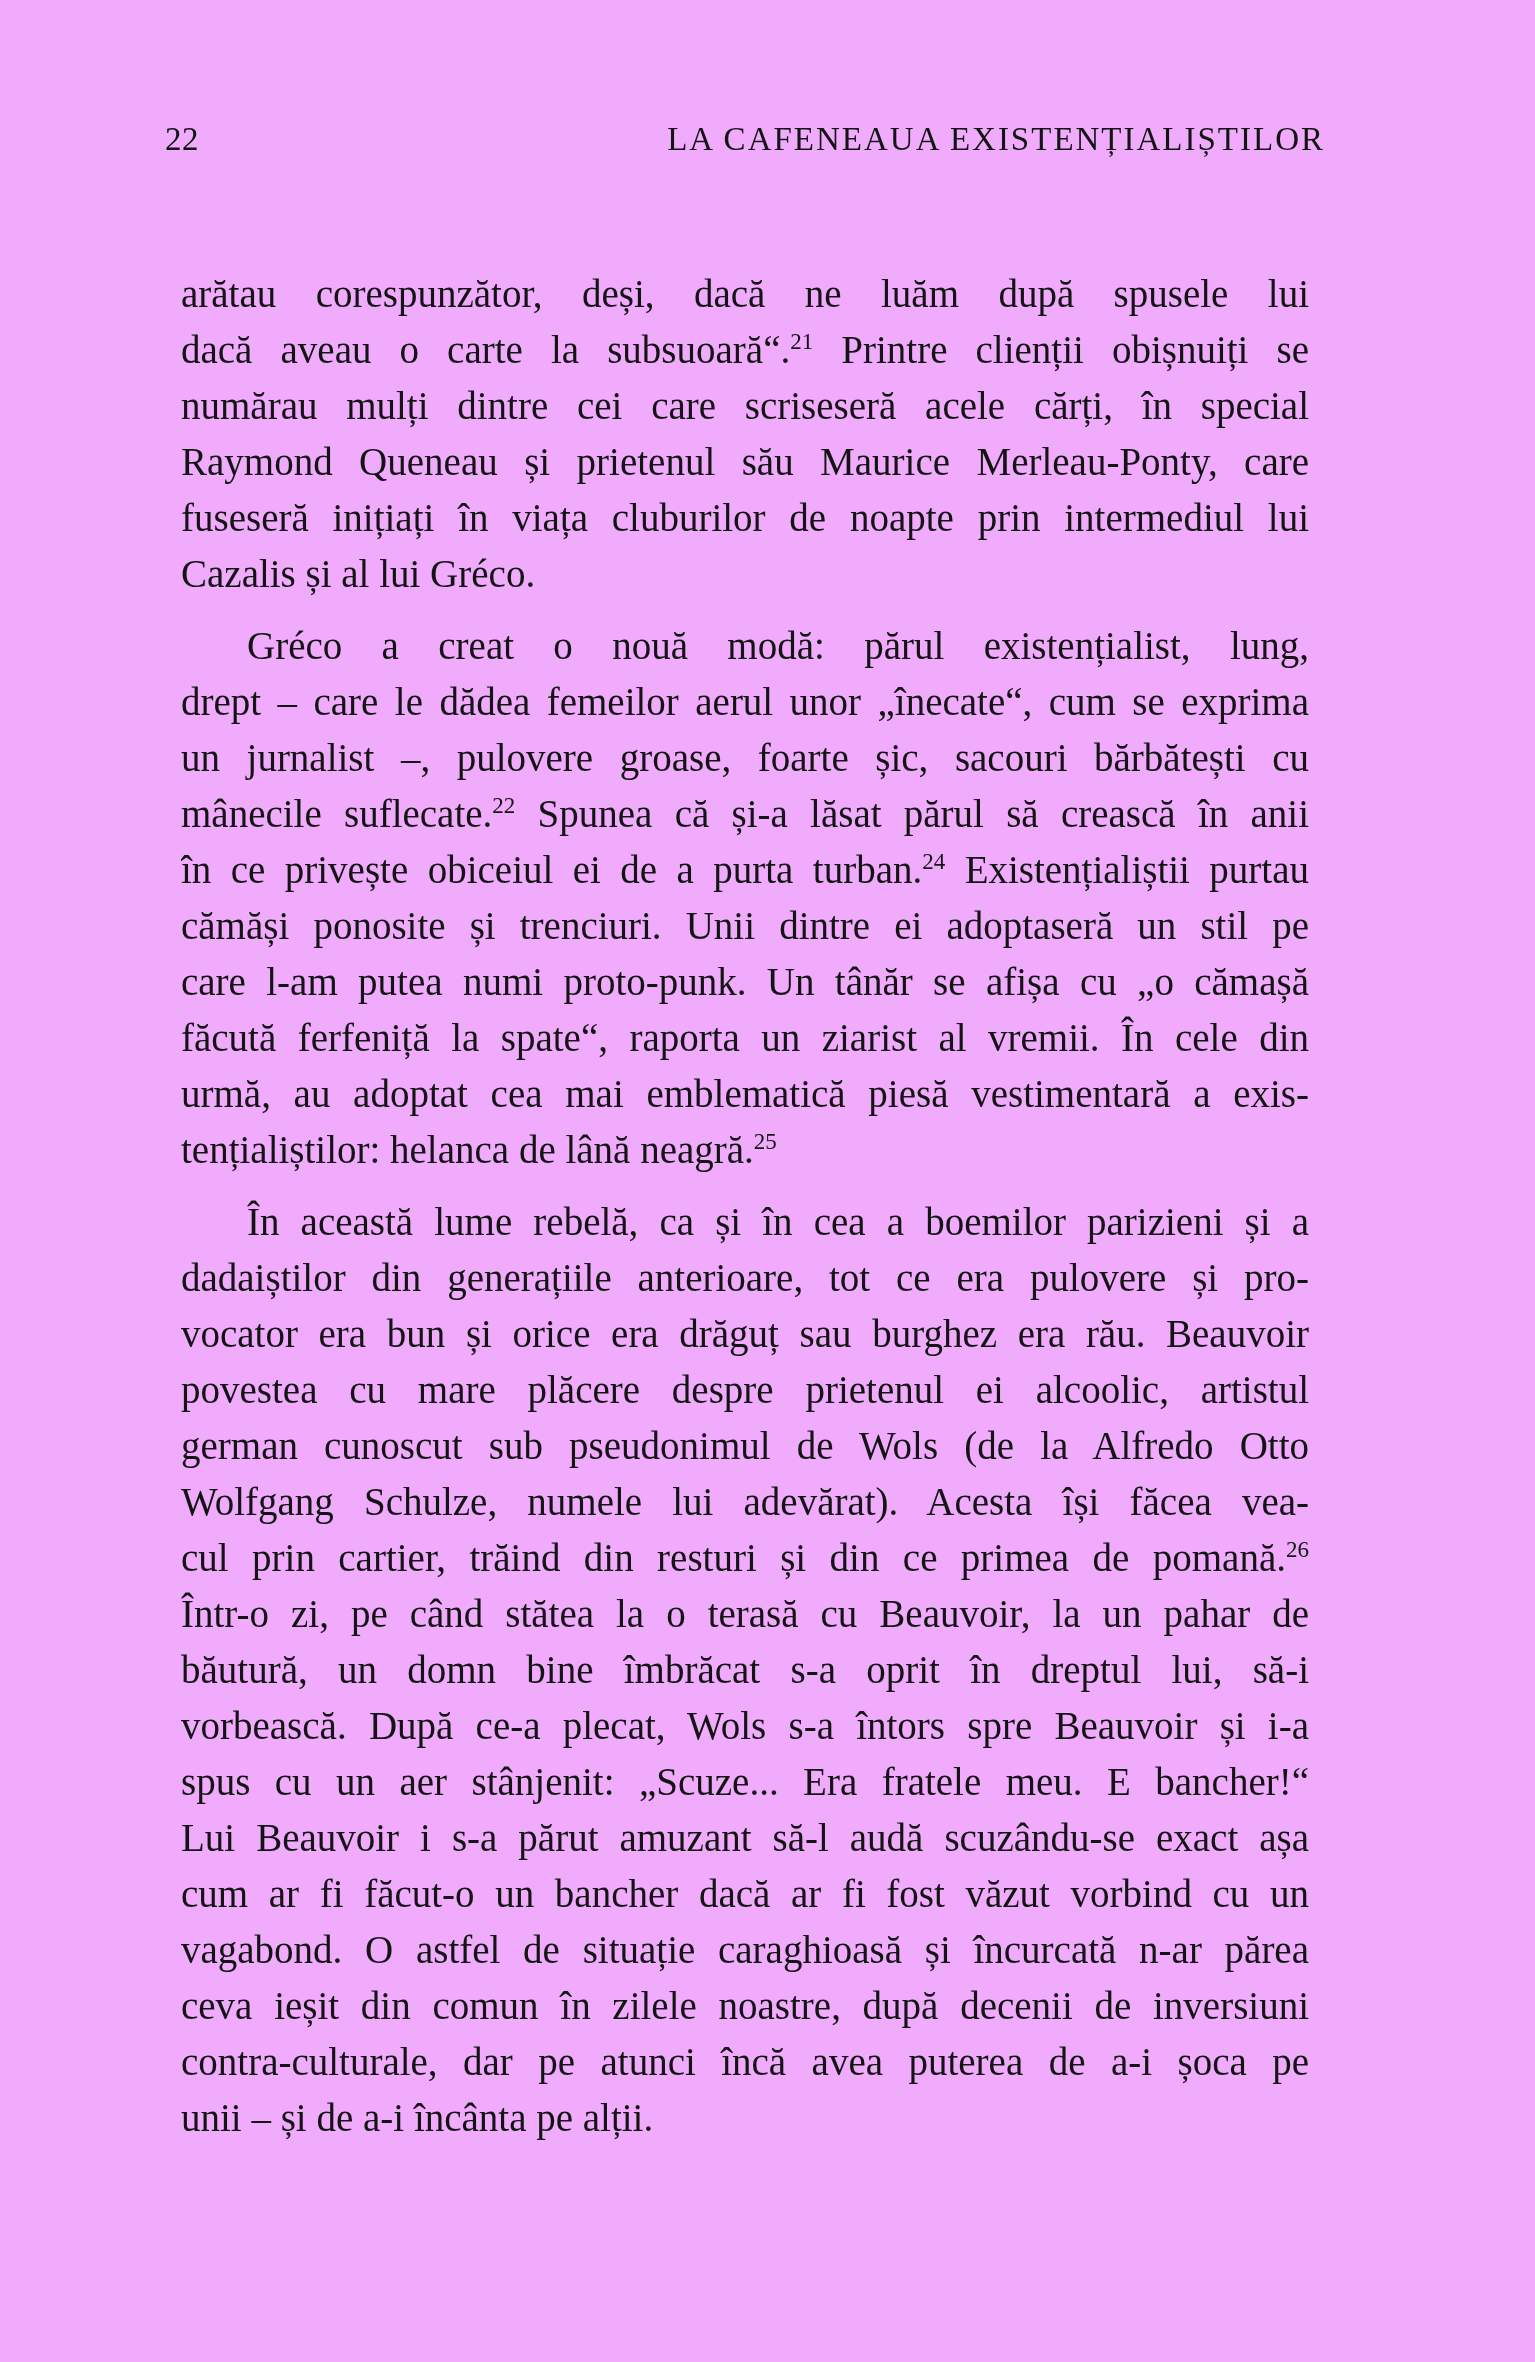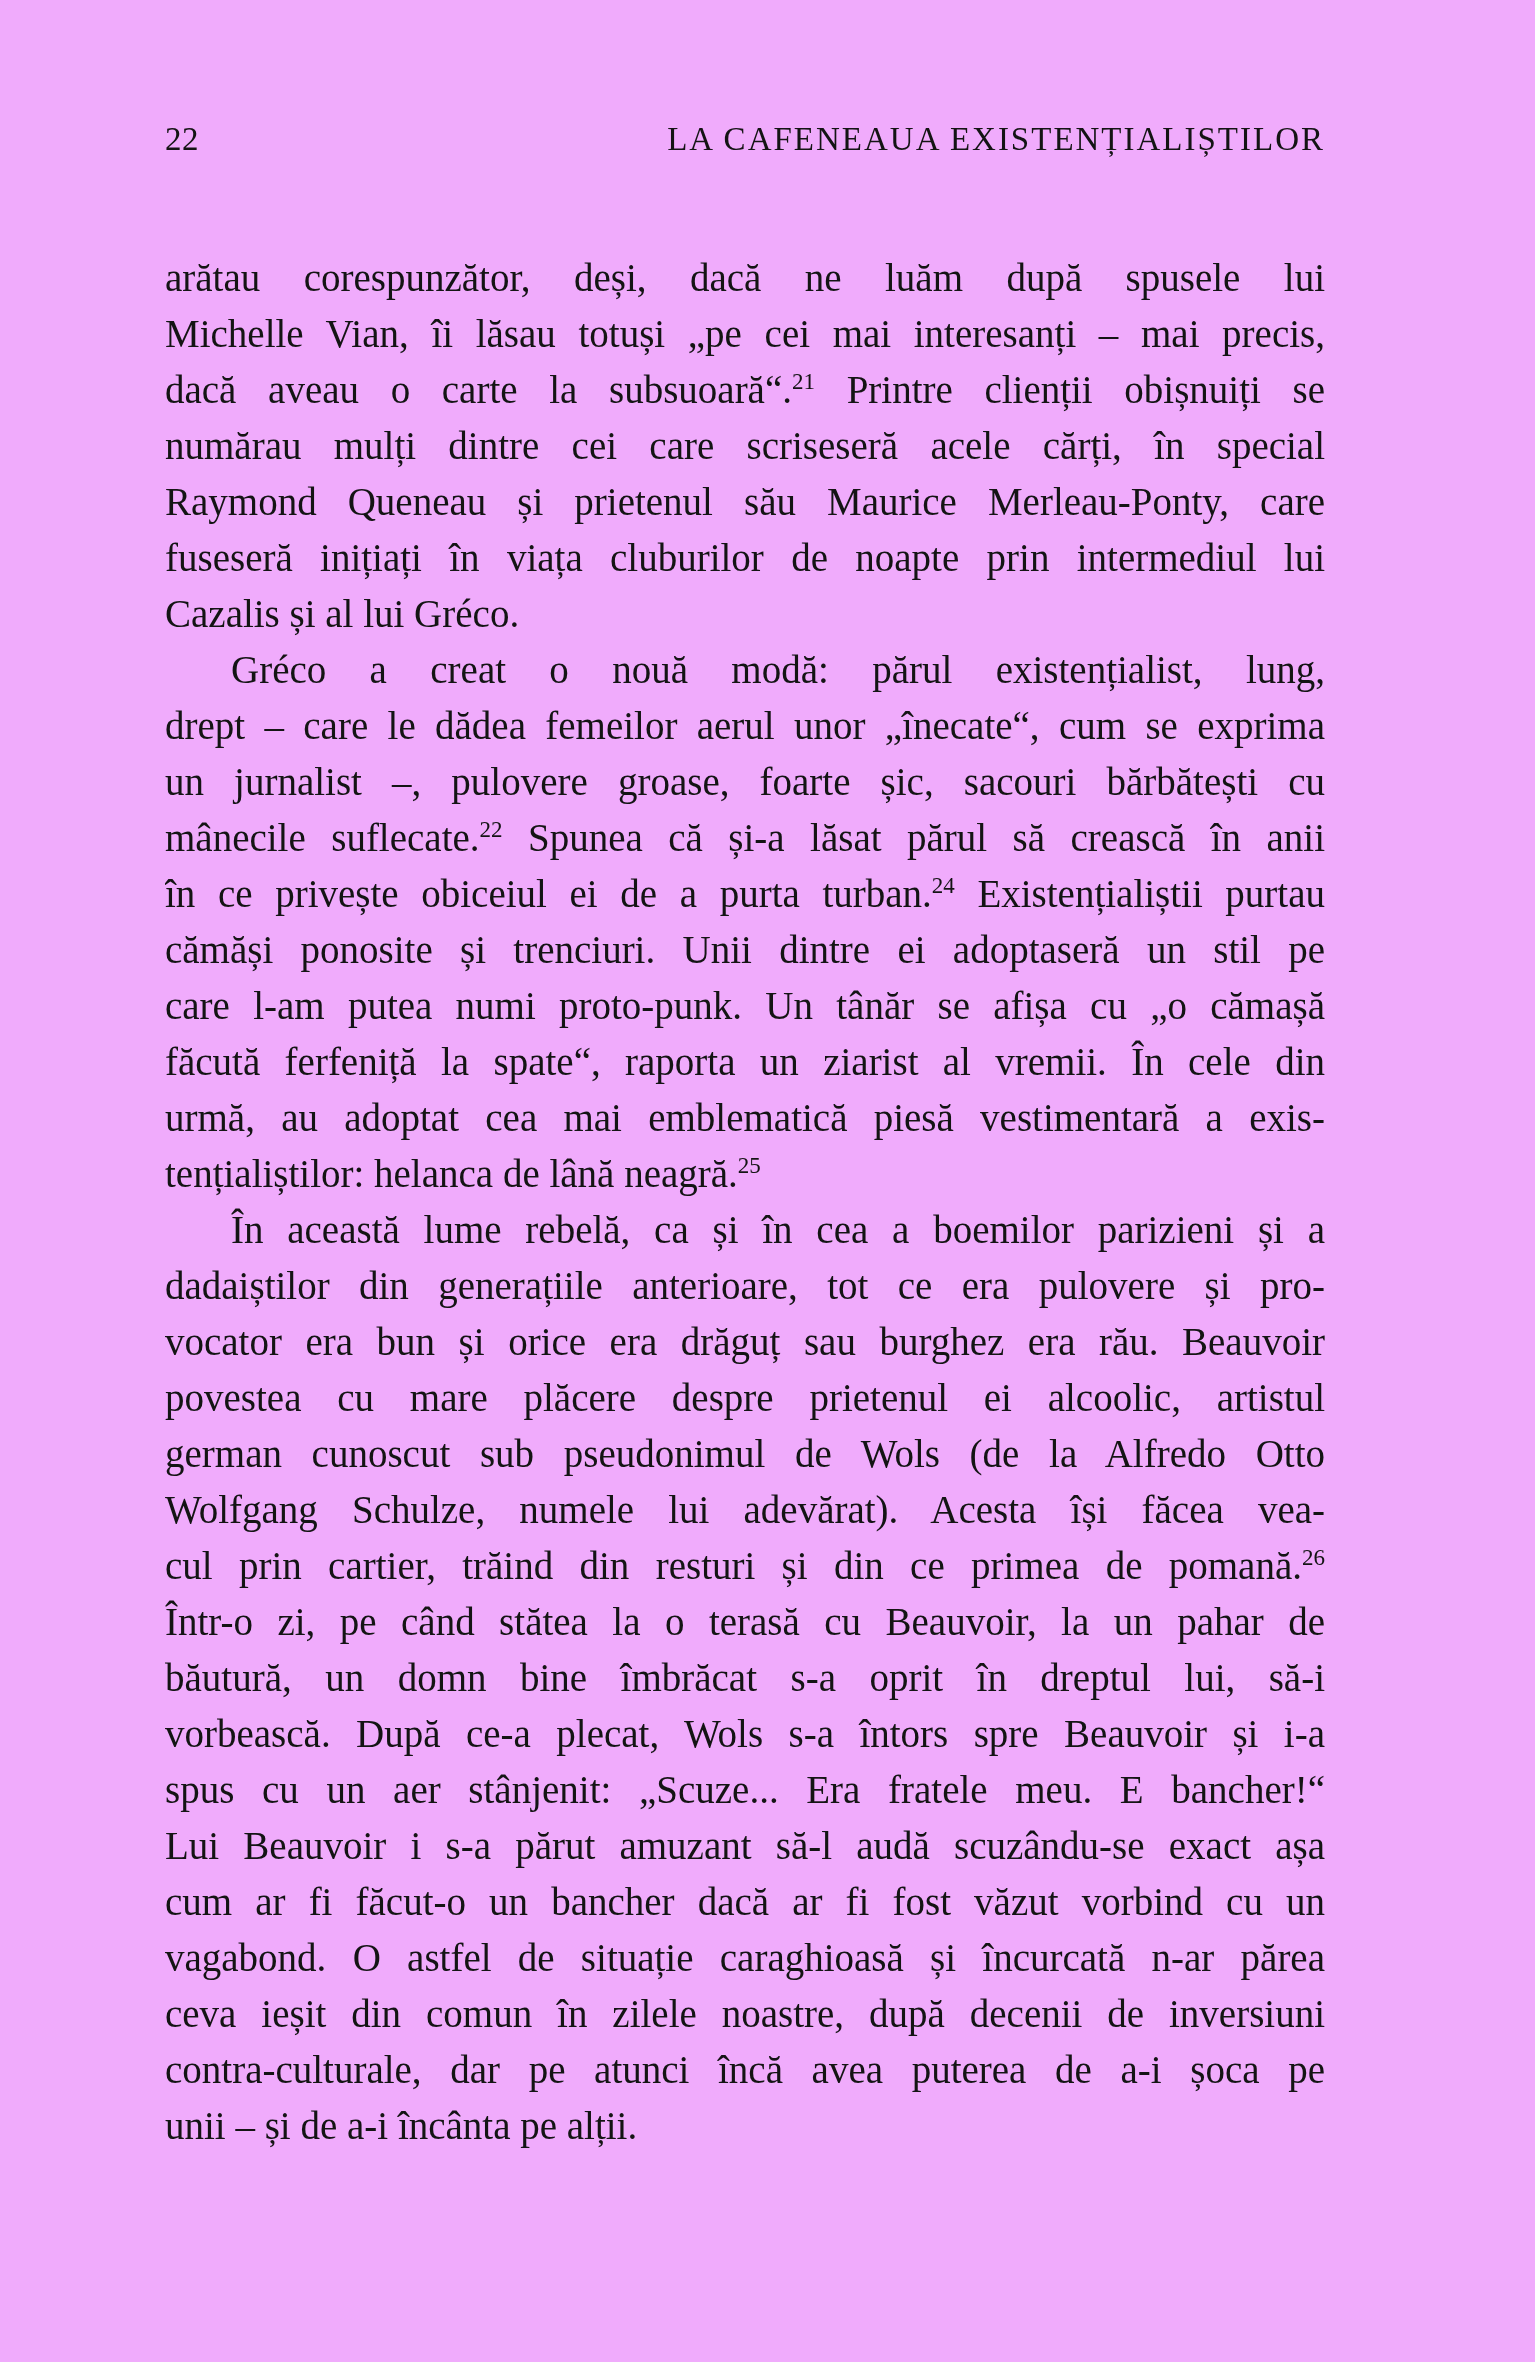--- a/index.html
+++ b/index.html
@@ -36,21 +36,21 @@
   }
   .body-text {
     position: absolute;
     top: 250px;
     left: 165px;
     width: 1160px;
     font-size: 39px;
     line-height: 56px;
   }
   .paragraph {
-    margin: 0;
+    margin: 16px;
   }
   .line {
     height: 56px;
     overflow: hidden;
     text-align: justify;
     text-align-last: justify;
     white-space: normal;
   }
   .line.last {
     text-align: center;
@@ -74,21 +74,20 @@
 <div class="page">
 
   <div class="running-header">
     <span class="page-number">22</span>
     <span class="running-title">LA CAFENEAUA EXISTENȚIALIȘTILOR</span>
   </div>
 
   <div class="body-text">
       <div class="paragraph">
         <div class="line">arătau corespunzător, deși, dacă ne luăm după spusele lui</div>
-        <div class="line">Michelle Vian, îi lăsau totuși „pe cei mai interesanți – mai precis,</div>
         <div class="line">dacă aveau o carte la subsuoară“.<sup>21</sup> Printre clienții obișnuiți se</div>
         <div class="line">numărau mulți dintre cei care scriseseră acele cărți, în special</div>
         <div class="line">Raymond Queneau și prietenul său Maurice Merleau-Ponty, care</div>
         <div class="line">fuseseră inițiați în viața cluburilor de noapte prin intermediul lui</div>
         <div class="line last">Cazalis și al lui Gréco.</div>
       </div>
       <div class="paragraph">
         <div class="line indent">Gréco a creat o nouă modă: părul existențialist, lung,</div>
         <div class="line">drept – care le dădea femeilor aerul unor „înecate“, cum se exprima</div>
         <div class="line">un jurnalist –, pulovere groase, foarte șic, sacouri bărbătești cu</div>

